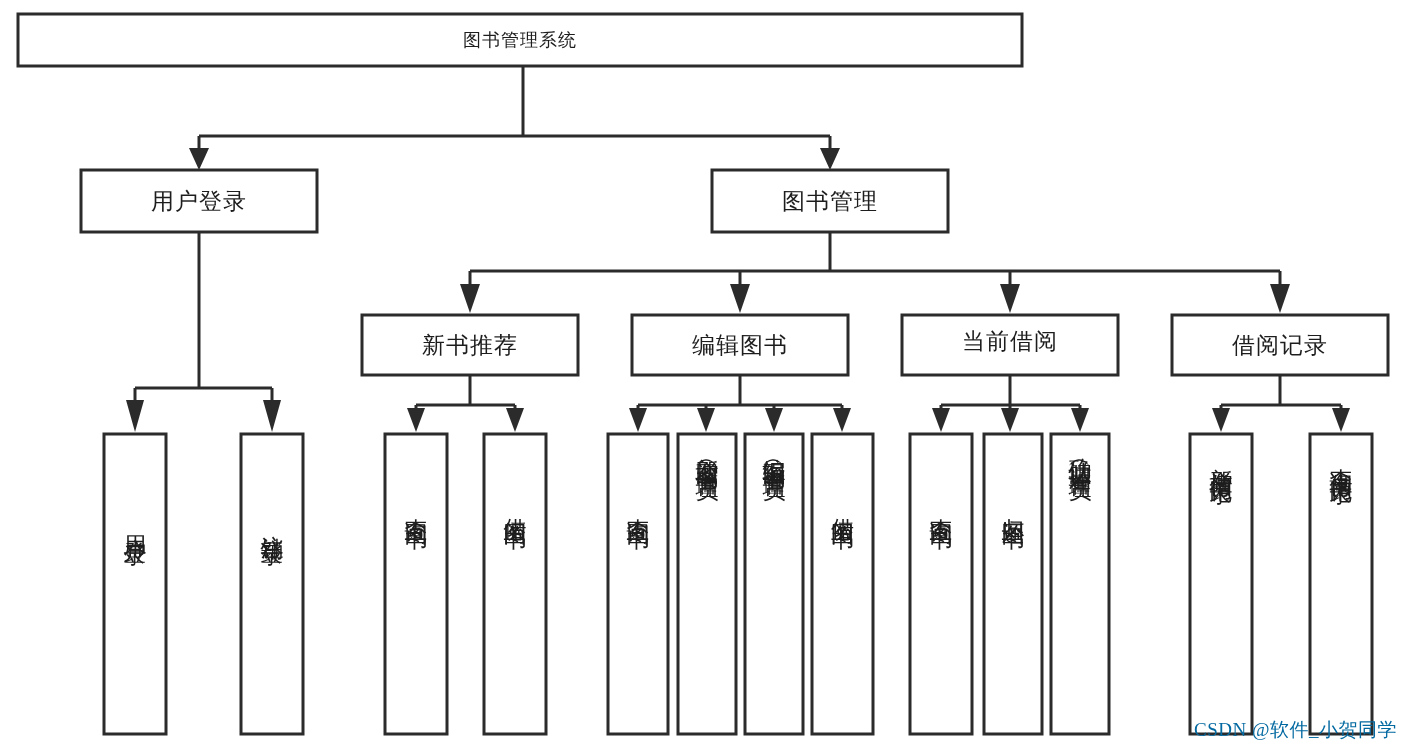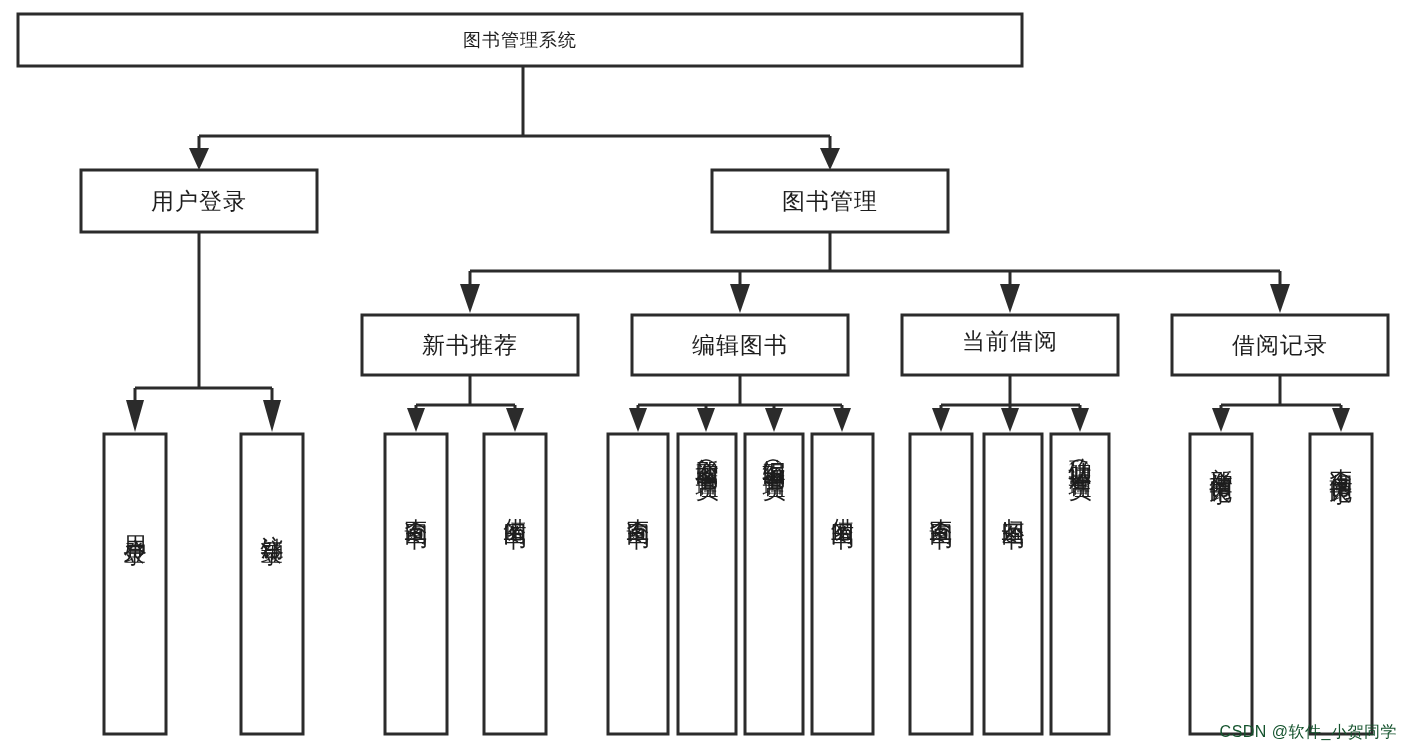--- a/index.html
+++ b/index.html
@@ -68,23 +68,23 @@
     font-size: 23px;
     color: #1d1d1d;
     letter-spacing: 1px;
     white-space: nowrap;
   }
   .root-text { font-size: 18px; }
   #watermark {
     position: absolute;
     right: 8px;
     bottom: 4px;
-    font-family: Liberation Sans, sans-serif;
-    font-size: 16px;
-    color: #14532d;
+    font-family: Liberation Serif, serif;
+    font-size: 19px;
+    color: #0369a1;
     letter-spacing: 0.5px;
     white-space: nowrap;
   }
 </style>
 </head>
 <body>
 
 <div id="diagram-root">
 
   <svg id="flow" viewBox="0 0 1405 747">

